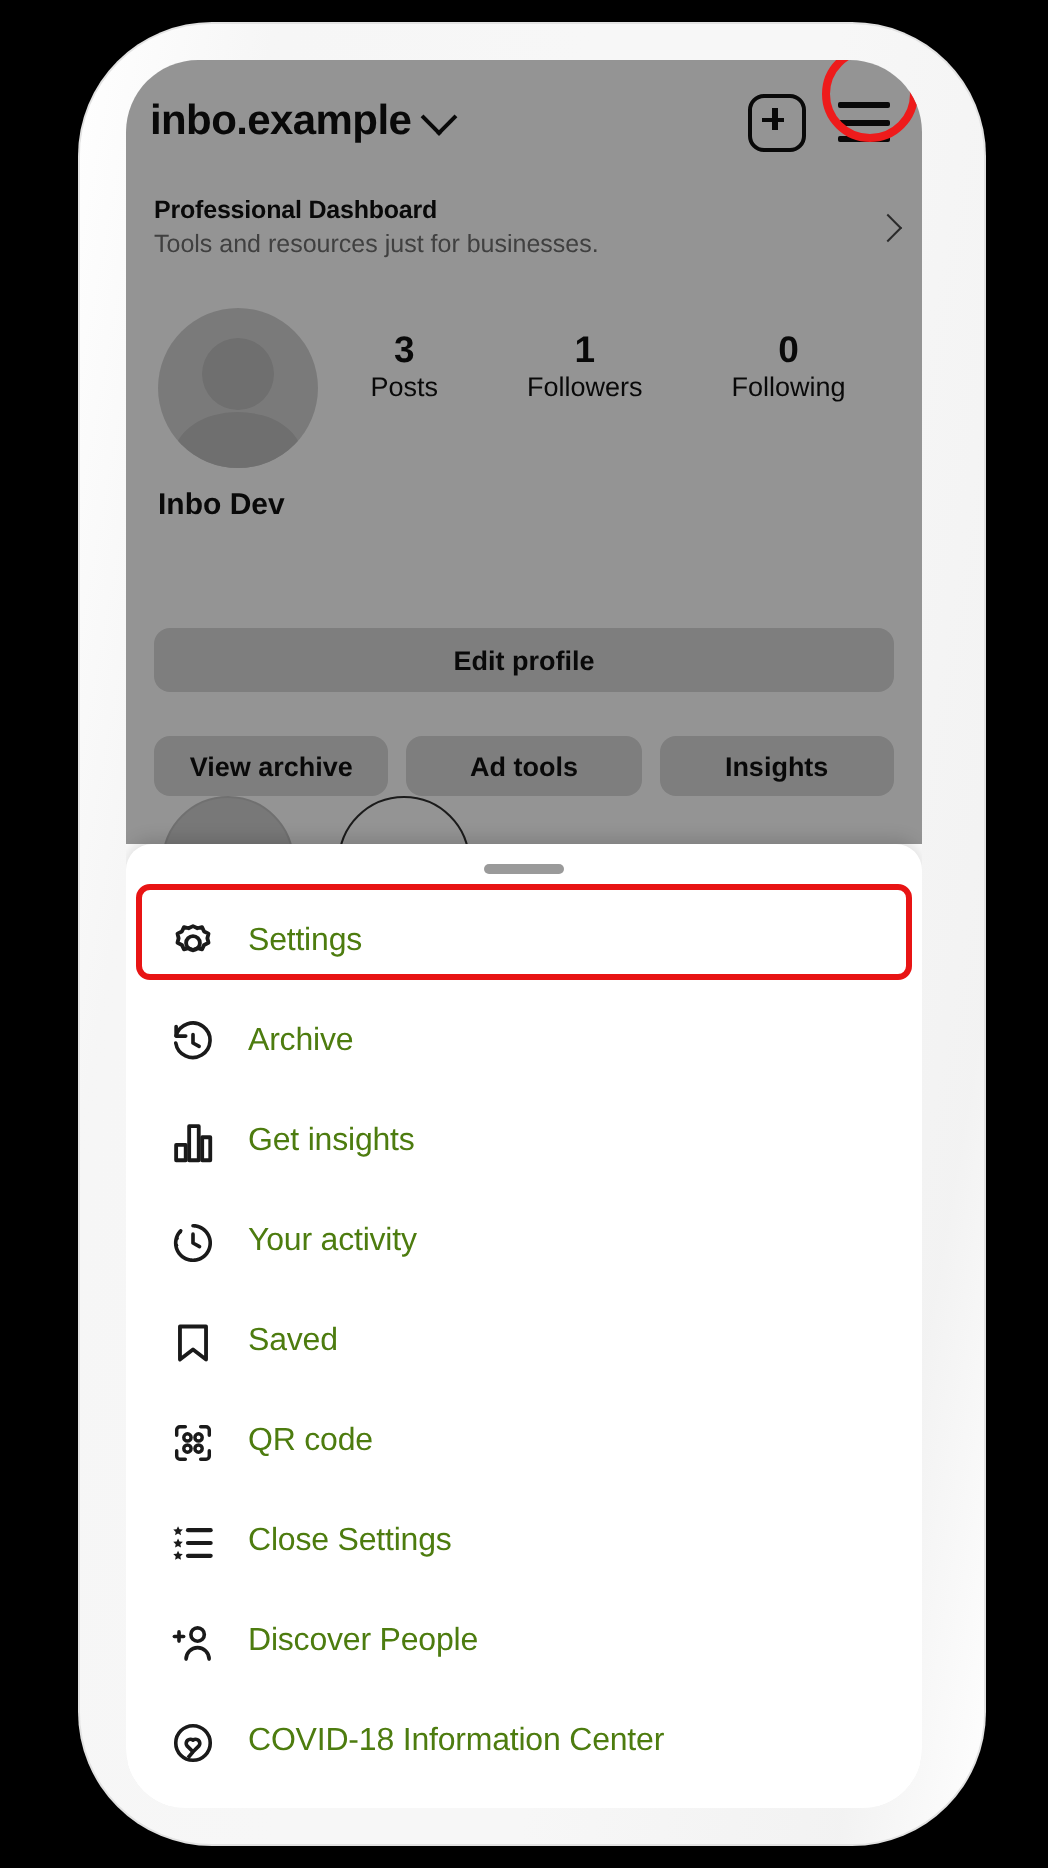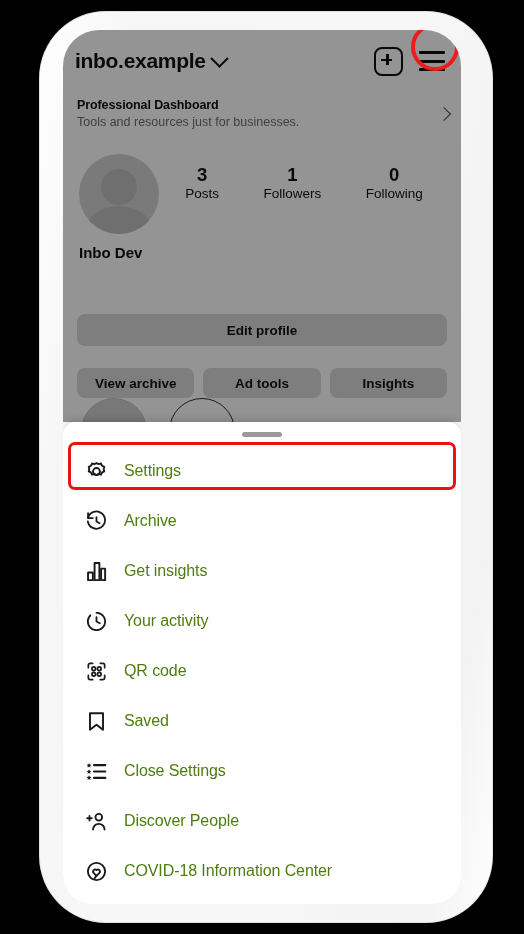--- a/index.html
+++ b/index.html
@@ -225,45 +225,45 @@
               <circle cx="3.7" cy="9.6" r=".9" fill="#1a1a1a" stroke="none"></circle>
               <circle cx="3.4" cy="13.2" r=".9" fill="#1a1a1a" stroke="none"></circle>
               <polyline points="12,7.4 12,12 15.4,13.9" stroke-linejoin="round"></polyline>
             </svg>
           </span>
           <span class="mi-label">Your activity</span>
         </div>
 
         <div class="menu-item">
           <span class="mi-icon">
+            <svg width="23" height="23" viewBox="0 0 24 24" fill="none" stroke="#1a1a1a" stroke-width="2" stroke-linejoin="round">
+              <path d="M5.2 3.4h13.6v17.2L12 15.4 5.2 20.6z"></path>
+            </svg>
+          </span>
+          <span class="mi-label">Saved</span>
+        </div>
+
+        <div class="menu-item">
+          <span class="mi-icon">
             <svg width="23" height="23" viewBox="0 0 24 24" fill="none" stroke="#1a1a1a" stroke-width="1.8" stroke-linecap="round">
               <path d="M3.5 8V5.2A1.7 1.7 0 0 1 5.2 3.5H8"></path>
               <path d="M16 3.5h2.8A1.7 1.7 0 0 1 20.5 5.2V8"></path>
               <path d="M20.5 16v2.8a1.7 1.7 0 0 1-1.7 1.7H16"></path>
               <path d="M8 20.5H5.2a1.7 1.7 0 0 1-1.7-1.7V16"></path>
               <circle cx="9.1" cy="9.1" r="1.9"></circle>
               <circle cx="14.9" cy="9.1" r="1.9"></circle>
               <circle cx="9.1" cy="14.9" r="1.9"></circle>
               <circle cx="14.9" cy="14.9" r="1.9"></circle>
             </svg>
           </span>
           <span class="mi-label">QR code</span>
         </div>
 
         <div class="menu-item">
           <span class="mi-icon">
-            <svg width="23" height="23" viewBox="0 0 24 24" fill="none" stroke="#1a1a1a" stroke-width="2" stroke-linejoin="round">
-              <path d="M5.2 3.4h13.6v17.2L12 15.4 5.2 20.6z"></path>
-            </svg>
-          </span>
-          <span class="mi-label">Saved</span>
-        </div>
-
-        <div class="menu-item">
-          <span class="mi-icon">
             <svg width="23" height="23" viewBox="0 0 24 24" fill="none" stroke="#1a1a1a" stroke-width="2.2" stroke-linecap="round">
               <path d="M4.2 3.2l.75 1.6 1.75.2-1.3 1.2.35 1.75L4.2 7.1 2.65 7.95 3 6.2 1.7 5l1.75-.2z" fill="#1a1a1a" stroke="none"></path>
               <path d="M4.2 9.6l.75 1.6 1.75.2-1.3 1.2.35 1.75-1.55-.85-1.55.85.35-1.75-1.3-1.2 1.75-.2z" fill="#1a1a1a" stroke="none"></path>
               <path d="M4.2 16l.75 1.6 1.75.2-1.3 1.2.35 1.75-1.55-.85-1.55.85.35-1.75-1.3-1.2 1.75-.2z" fill="#1a1a1a" stroke="none"></path>
               <line x1="9.4" y1="5.3" x2="21.2" y2="5.3"></line>
               <line x1="9.4" y1="12" x2="21.2" y2="12"></line>
               <line x1="9.4" y1="18.7" x2="21.2" y2="18.7"></line>
             </svg>
           </span>
           <span class="mi-label">Close Settings</span>

